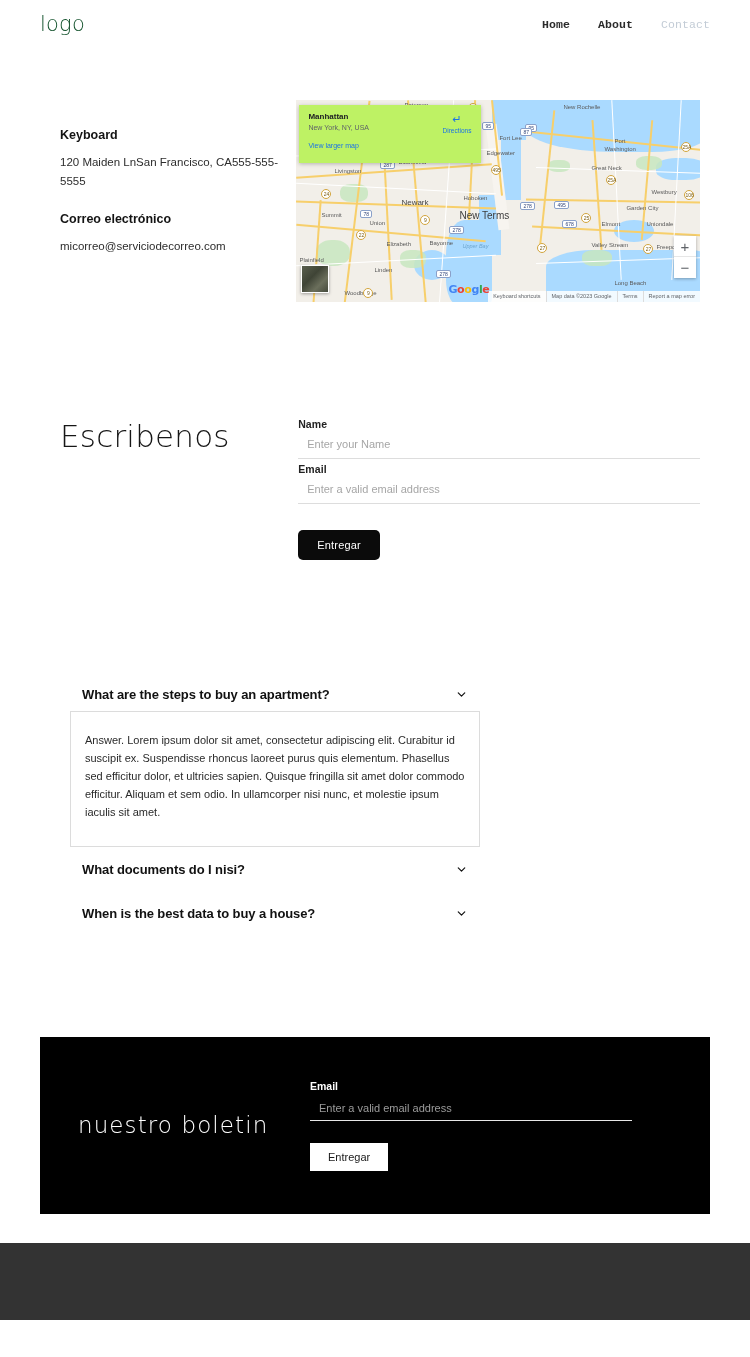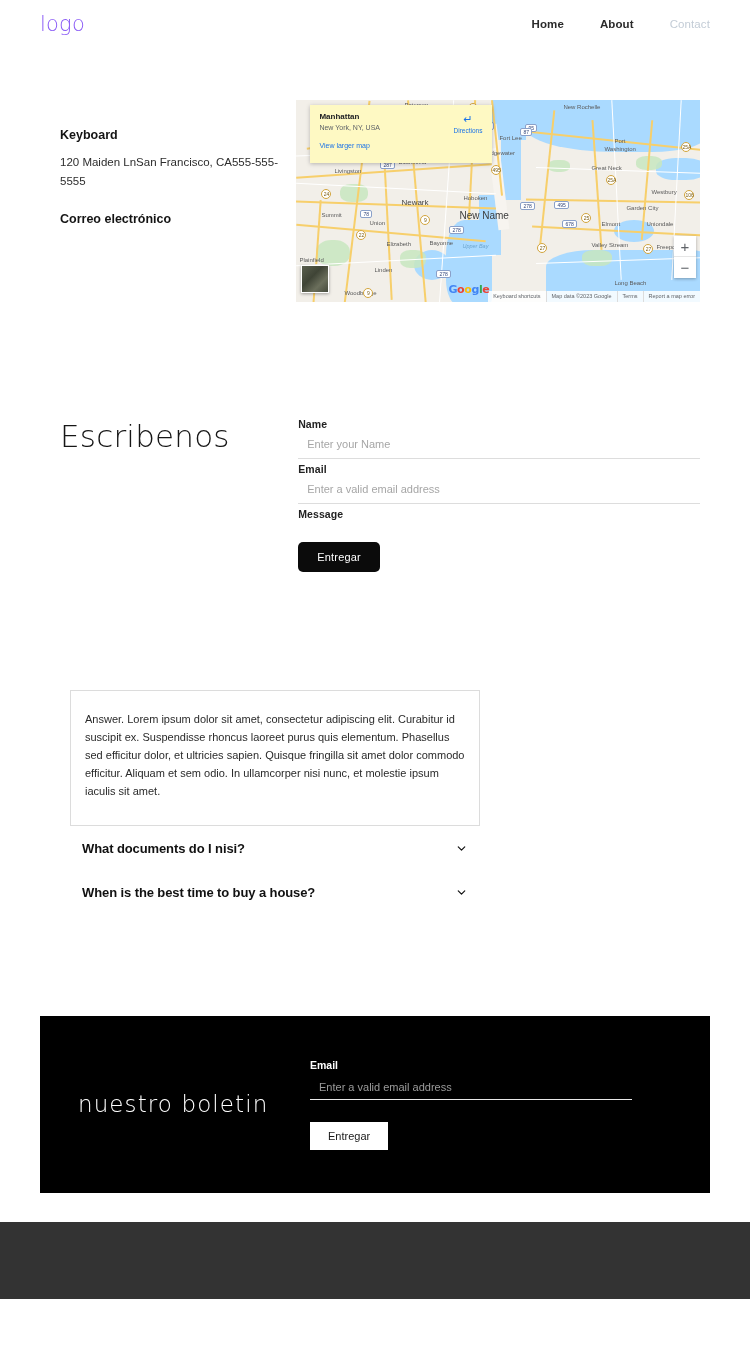--- a/index.html
+++ b/index.html
@@ -17,25 +17,25 @@
   .header {
     height: 48px;
     display: flex;
     align-items: center;
     justify-content: space-between;
     padding: 0 40px 0 40px;
   }
   .logo {
     font-size: 21px;
     font-weight: 300;
-    color: #8b5cf6;
+    color: #14532d;
     letter-spacing: .2px;
     font-family: "DejaVu Sans", sans-serif;
   }
-  .nav { display: flex; gap: 36px; }
+  .nav { display: flex; gap: 28px; font-family: Liberation Mono, monospace; }
   .nav-item {
     font-size: 11.5px;
     font-weight: 600;
     color: #2b2b2b;
     letter-spacing: .1px;
     text-decoration: none;
     cursor: pointer;
   }
   .nav-item.muted { color: #c3ccd6; font-weight: 500; }
 
@@ -100,23 +100,23 @@
     font-size: 5px;
     color: #7a5c12;
     padding: 0 2px;
     line-height: 7px;
     height: 8px;
   }
   .shield.blue { border-color:#8aa0c9; color:#33467a; border-radius:2px; }
   .shield.circ { border-radius:50%; width:10px; height:10px; text-align:center; line-height:9px; padding:0;}
   .map-card {
     position: absolute;
-    left: 14px; top: 5px;
+    left: 3px; top: 5px;
     width: 182px; height: 58px;
-    background: #fef9c3;
+    background: #bef264;
     box-shadow: 0 1px 4px rgba(0,0,0,.25);
     padding: 7px 9px;
     z-index: 6;
   }
   .mc-title { font-size: 8px; font-weight: 700; color: #202124; }
   .mc-sub { font-size: 7px; color: #5f6368; margin-top: 3px; }
   .mc-link { font-size: 7px; color: #1a73e8; margin-top: 11px; cursor:pointer; }
   .mc-dir { position: absolute; right: 10px; top: 8px; text-align: center; cursor:pointer; }
   .mc-dir-ic { font-size: 11px; color: #1a73e8; line-height: 12px; }
   .mc-dir-tx { font-size: 6.5px; color: #1a73e8; margin-top:2px; }
@@ -302,20 +302,21 @@
       <a class="nav-item">About</a>
       <a class="nav-item muted">Contact</a>
     </div>
   </div>
 
   <div class="contact">
     <div class="contact-left">
       <div class="lbl-strong">Keyboard</div>
       <div class="body-txt">120 Maiden LnSan Francisco, CA555-555-5555</div>
       <div class="lbl-strong">Correo electrónico</div>
+      <div class="body-txt">micorreo@serviciodecorreo.com</div>
     </div>
 
     <div class="map-wrap">
       <div class="map-canvas">
 
         <div class="mland" style="inset:0;"></div>
 
         <div class="mwater" style="left:196px;top:0;width:34px;height:40px;"></div>
         <div class="mwater" style="left:205px;top:30px;width:20px;height:70px;"></div>
         <div class="mwater" style="left:150px;top:120px;width:46px;height:86px;border-radius:40% 20% 10% 30%;"></div>
@@ -369,21 +370,21 @@
           <div class="mlabel" style="left: 203px; top: 35px;">Fort Lee</div>
           <div class="mlabel" style="left: 318px; top: 38px;">Port</div>
           <div class="mlabel" style="left: 308px; top: 46px;">Washington</div>
           <div class="mlabel" style="left: 190px; top: 50px;">Edgewater</div>
           <div class="mlabel" style="left: 295px; top: 65px;">Great Neck</div>
           <div class="mlabel" style="left: 102px; top: 59px;">Bloomfield</div>
           <div class="mlabel" style="left: 38px; top: 68px;">Livingston</div>
           <div class="mlabel" style="left: 167px; top: 95px;">Hoboken</div>
           <div class="mlabel" style="left: 355px; top: 89px;">Westbury</div>
           <div class="mlabel mid" style="left: 105px; top: 98px;">Newark</div>
-          <div class="mlabel big" style="left: 163px; top: 110px;">New Name</div>
+          <div class="mlabel big" style="left: 163px; top: 110px;">New Terms</div>
           <div class="mlabel" style="left: 330px; top: 105px;">Garden City</div>
           <div class="mlabel" style="left: 25px; top: 112px;">Summit</div>
           <div class="mlabel" style="left: 73px; top: 120px;">Union</div>
           <div class="mlabel" style="left: 305px; top: 121px;">Elmont</div>
           <div class="mlabel" style="left: 350px; top: 121px;">Uniondale</div>
           <div class="mlabel" style="left: 90px; top: 141px;">Elizabeth</div>
           <div class="mlabel" style="left: 133px; top: 140px;">Bayonne</div>
           <div class="mlabel" style="left: 295px; top: 142px;">Valley Stream</div>
           <div class="mlabel" style="left: 360px; top: 144px;">Freeport</div>
           <div class="mlabel" style="left: 3px; top: 157px;">Plainfield</div>
@@ -452,42 +453,47 @@
     <div class="form">
       <div class="field">
         <div class="f-label">Name</div>
         <input class="f-input" type="text" placeholder="Enter your Name" style="">
       </div>
       <div class="field">
         <div class="f-label">Email</div>
         <input class="f-input" type="text" placeholder="Enter a valid email address" style="">
       </div>
       <div class="field">
-        <div class="f-label">Message</div>
       </div>
       <button class="btn-dark">Entregar</button>
     </div>
   </div>
 
   <div class="faq">
     <div class="faq-list">
 
+      <div class="faq-q">
+        <div class="faq-q-text">What are the steps to buy an apartment?</div>
+        <svg class="chev" viewBox="0 0 24 24" fill="none" stroke="#111" stroke-width="2.2" stroke-linecap="round" stroke-linejoin="round">
+            <polyline points="6 9 12 15 18 9"></polyline>
+          </svg>
+      </div>
       <div class="faq-panel">
         <div class="faq-ans">Answer. Lorem ipsum dolor sit amet, consectetur adipiscing elit. Curabitur id suscipit ex. Suspendisse rhoncus laoreet purus quis elementum. Phasellus sed efficitur dolor, et ultricies sapien. Quisque fringilla sit amet dolor commodo efficitur. Aliquam et sem odio. In ullamcorper nisi nunc, et molestie ipsum iaculis sit amet.</div>
       </div>
 
       <div class="faq-q" style="margin-top:6px;">
         <div class="faq-q-text">What documents do I nisi?</div>
         <svg class="chev" viewBox="0 0 24 24" fill="none" stroke="#111" stroke-width="2.2" stroke-linecap="round" stroke-linejoin="round">
             <polyline points="6 9 12 15 18 9"></polyline>
           </svg>
       </div>
 
       <div class="faq-q" style="margin-top:11px;">
-        <div class="faq-q-text">When is the best time to buy a house?</div>
+        <div class="faq-q-text">When is the best data to buy a house?</div>
         <svg class="chev" viewBox="0 0 24 24" fill="none" stroke="#111" stroke-width="2.2" stroke-linecap="round" stroke-linejoin="round">
             <polyline points="6 9 12 15 18 9"></polyline>
           </svg>
       </div>
 
     </div>
   </div>
 
   <div class="news-outer">
     <div class="news">

